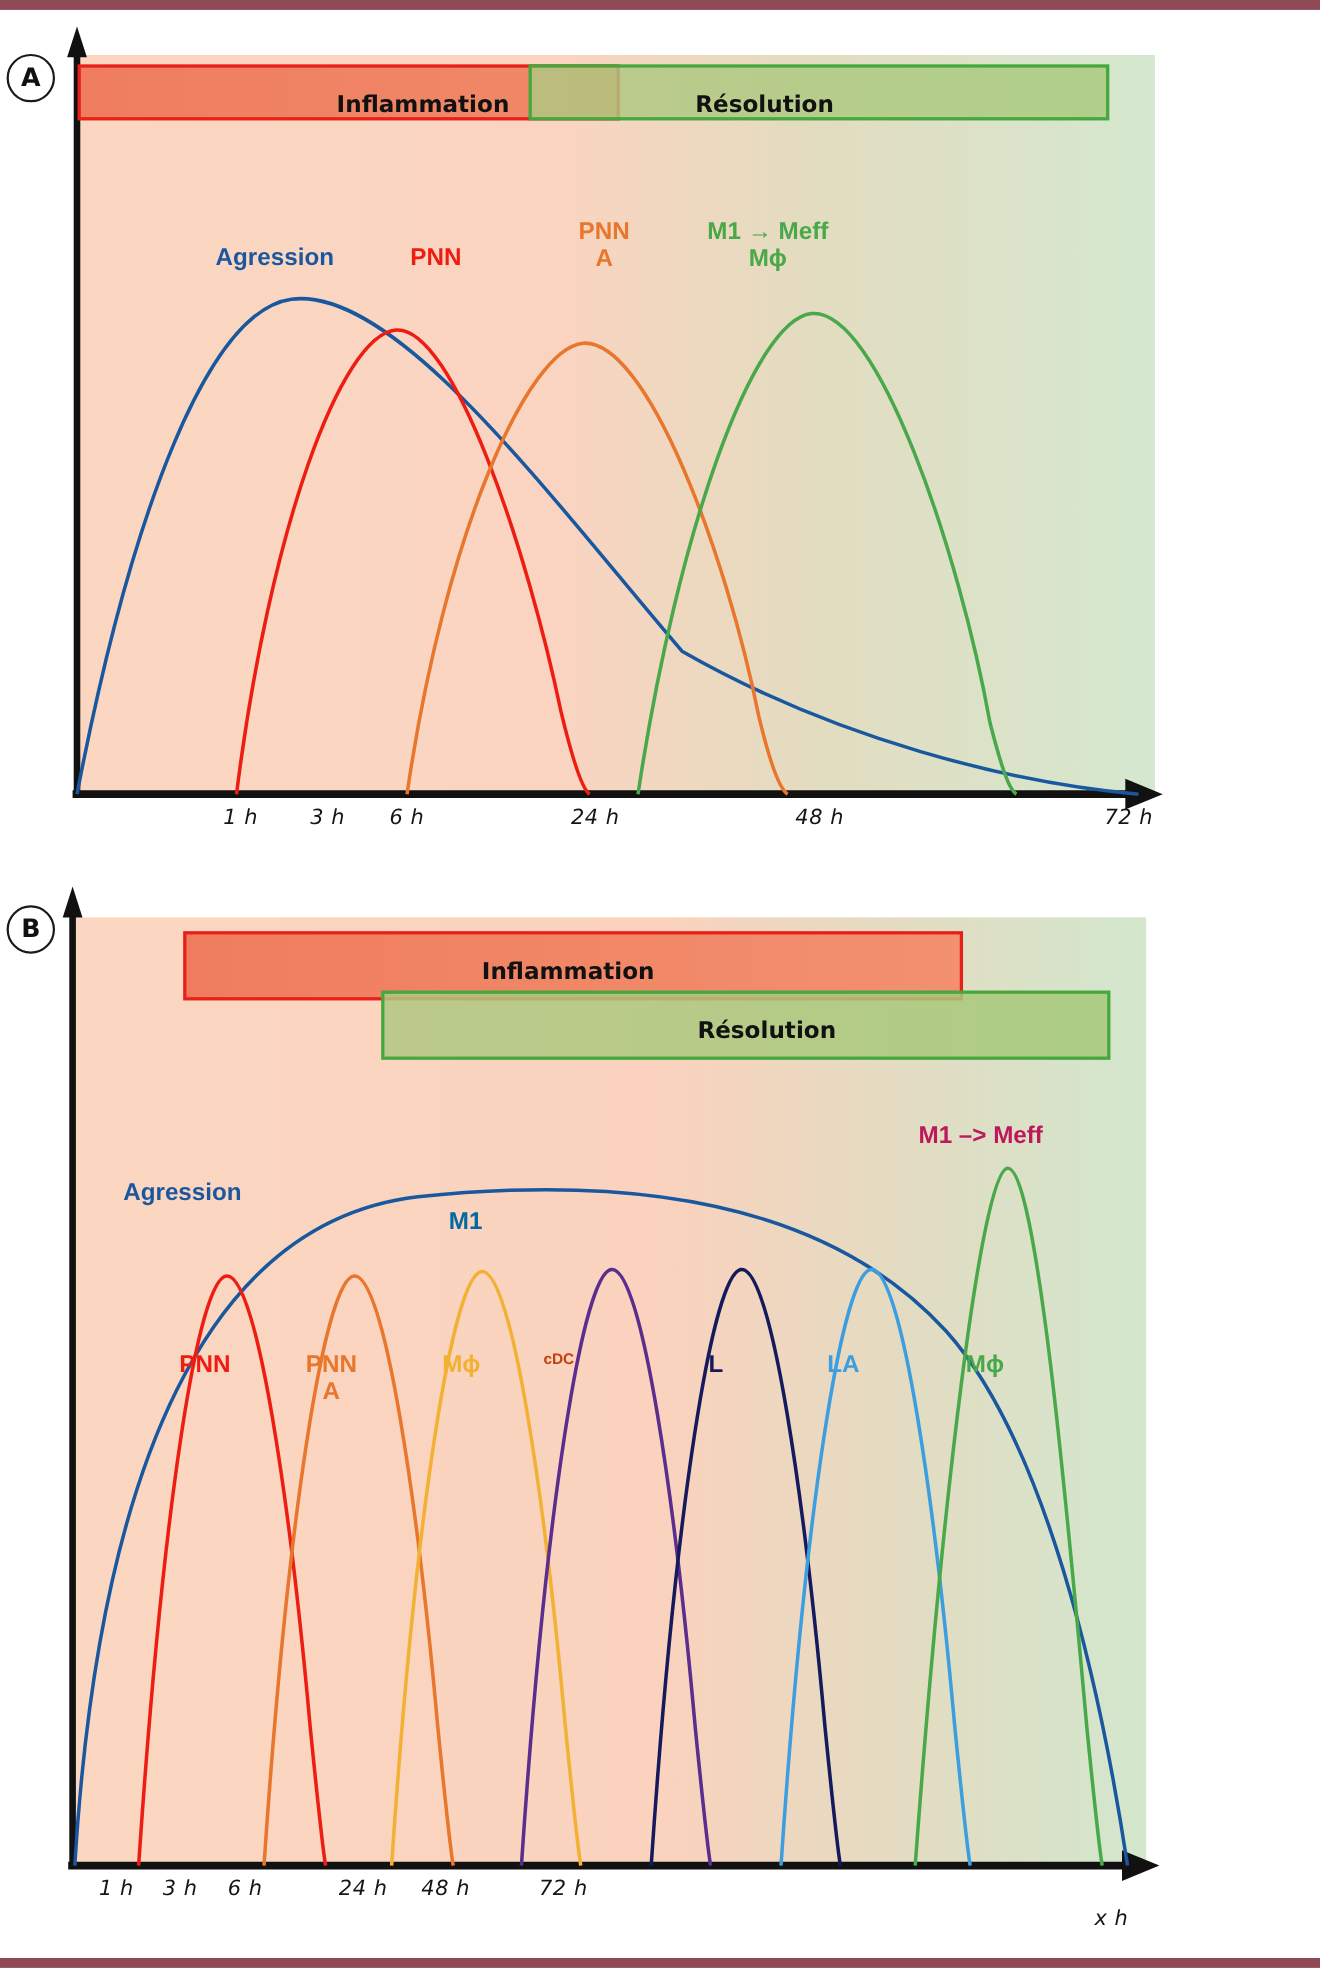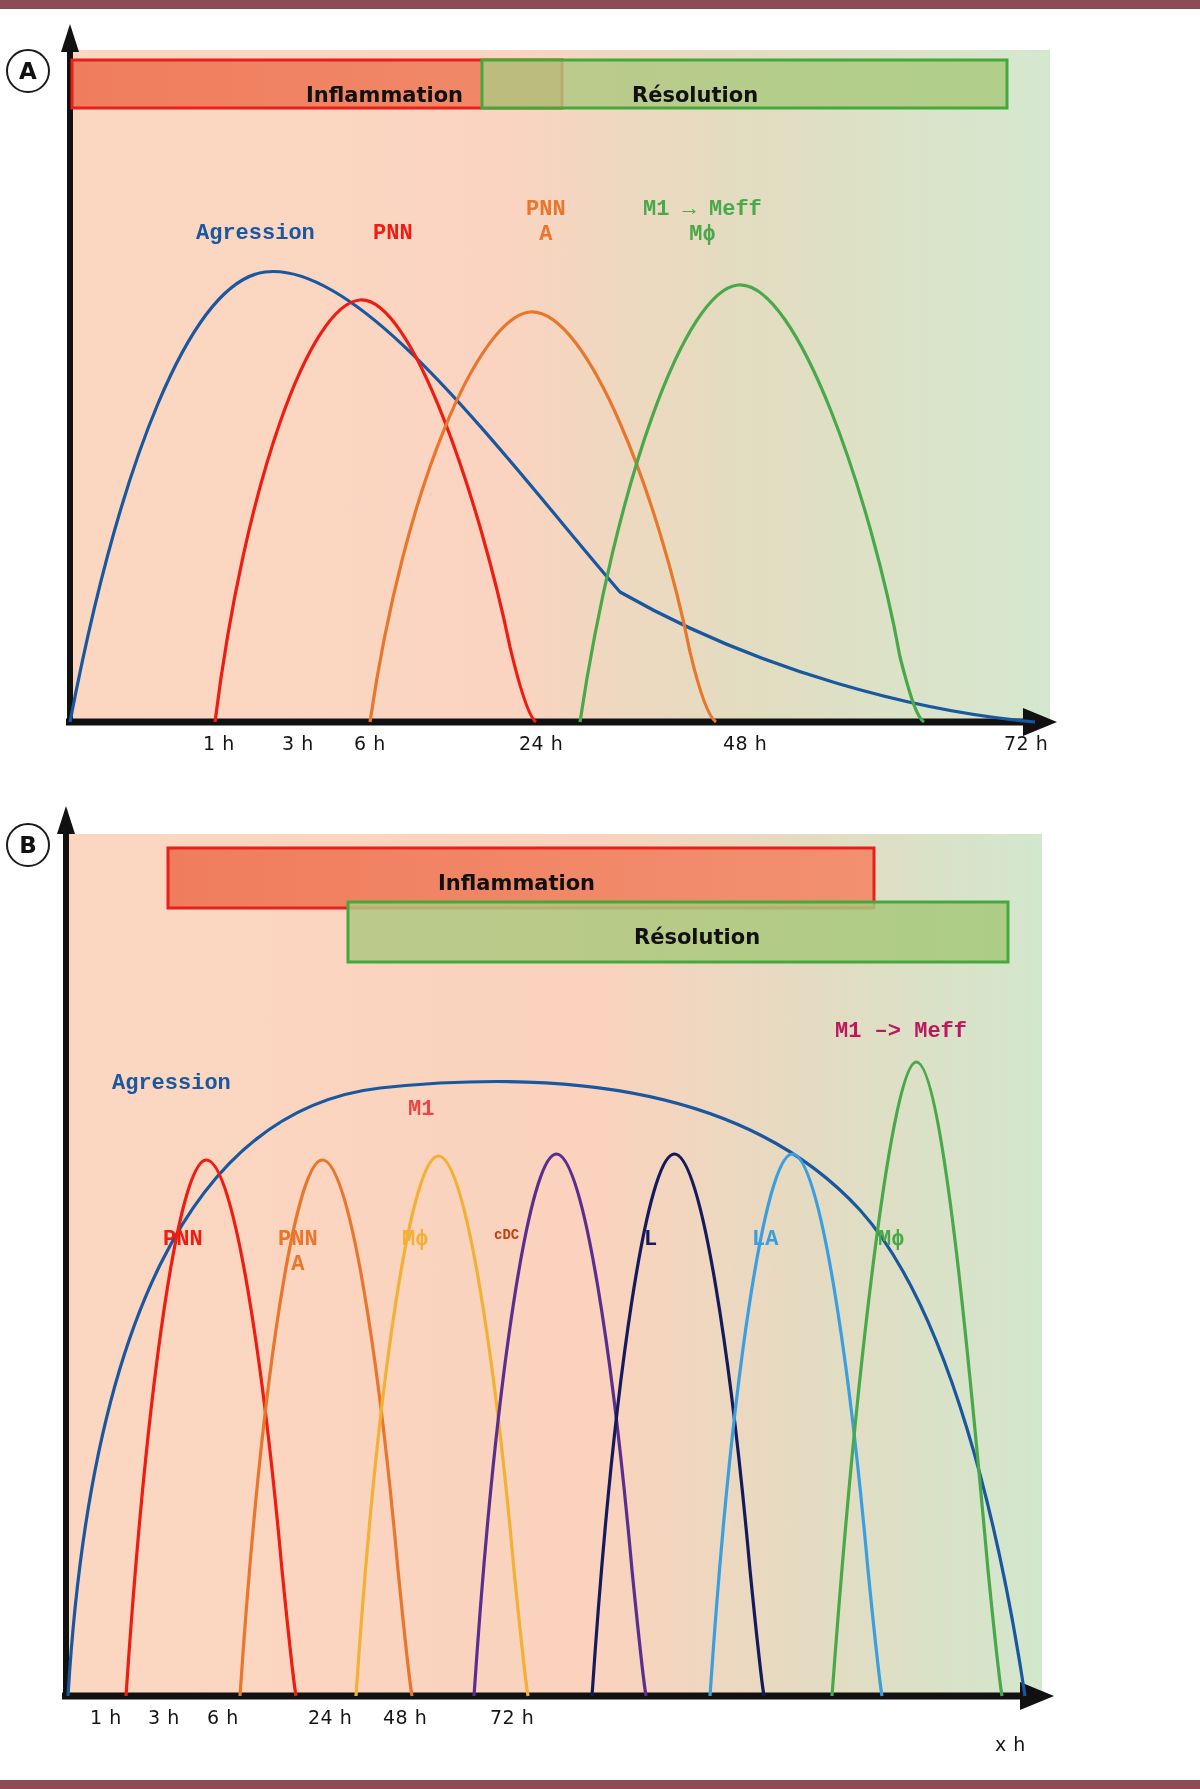--- a/index.html
+++ b/index.html
@@ -34,29 +34,30 @@
   svg{display:block;overflow:visible;}
 
   .barlabel{
     position:absolute;
     font-family:"DejaVu Sans", sans-serif;
     font-weight:bold;font-size:21px;color:#111;
     white-space:nowrap;pointer-events:none;margin-top:14px;
   }
   .curvelabel{
     position:absolute;
-    font-family:Liberation Mono, monospace;
+    font-family:Liberation Sans, sans-serif;
     font-weight:bold;white-space:nowrap;text-align:center;
     line-height:1.12;
   }
   .ticklabel{
     position:absolute;
     font-family:"DejaVu Sans", sans-serif;
     font-size:19px;color:#151515;white-space:nowrap;
     letter-spacing:0.5px;
+    font-style:italic;
   }
 </style>
 </head>
 <body>
 
 <div class="rule top"></div>
 <div class="rule bottom"></div>
 
 <div class="panel" id="panel-a">
   <div class="panel-badge" id="badge-a">A</div>
@@ -176,21 +177,21 @@
       </g>
     </svg>
 
     <div class="barlabel" style="left:388px;top:47px;">Inflammation</div>
     <div class="barlabel" style="left:584px;top:101px;">Résolution</div>
 
     <div class="curvelabel" style="left:62px;top:262px;font-size:22px;color:#19579f;">Agression</div>
 
     <div class="curvelabel" style="left:785px;top:210px;font-size:22px;color:#be185d;">M1 –&gt; Meff</div>
 
-    <div class="curvelabel" style="left:358px;top:288px;font-size:22px;color:#ef4444;">M1</div>
+    <div class="curvelabel" style="left:358px;top:288px;font-size:22px;color:#0369a1;">M1</div>
 
     <div class="curvelabel" style="left:113px;top:418px;font-size:22px;color:#ee1d12;">PNN</div>
 
     <div class="curvelabel" style="left:228px;top:418px;font-size:22px;color:#e8762c;">
       <div>PNN</div>
       <div>A</div>
     </div>
 
     <div class="curvelabel" style="left:352px;top:418px;font-size:22px;color:#f2b134;">Mϕ</div>
 

